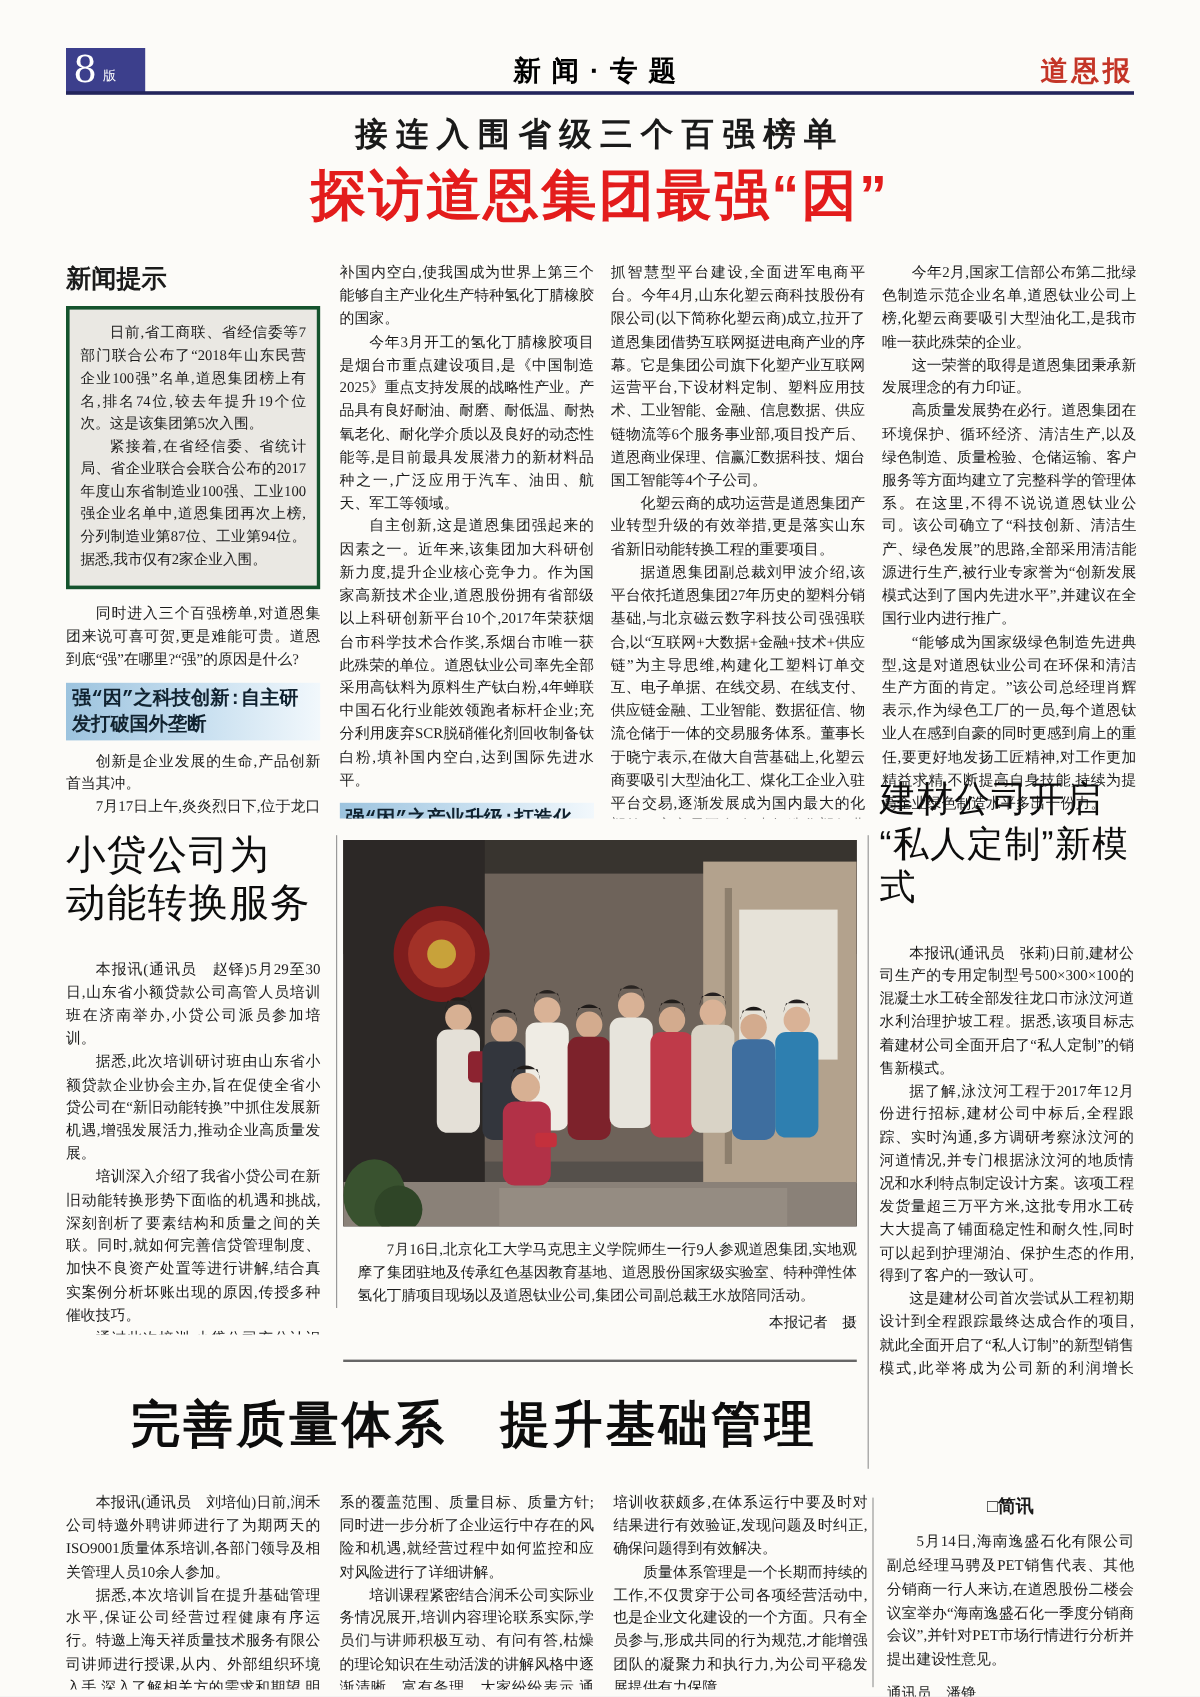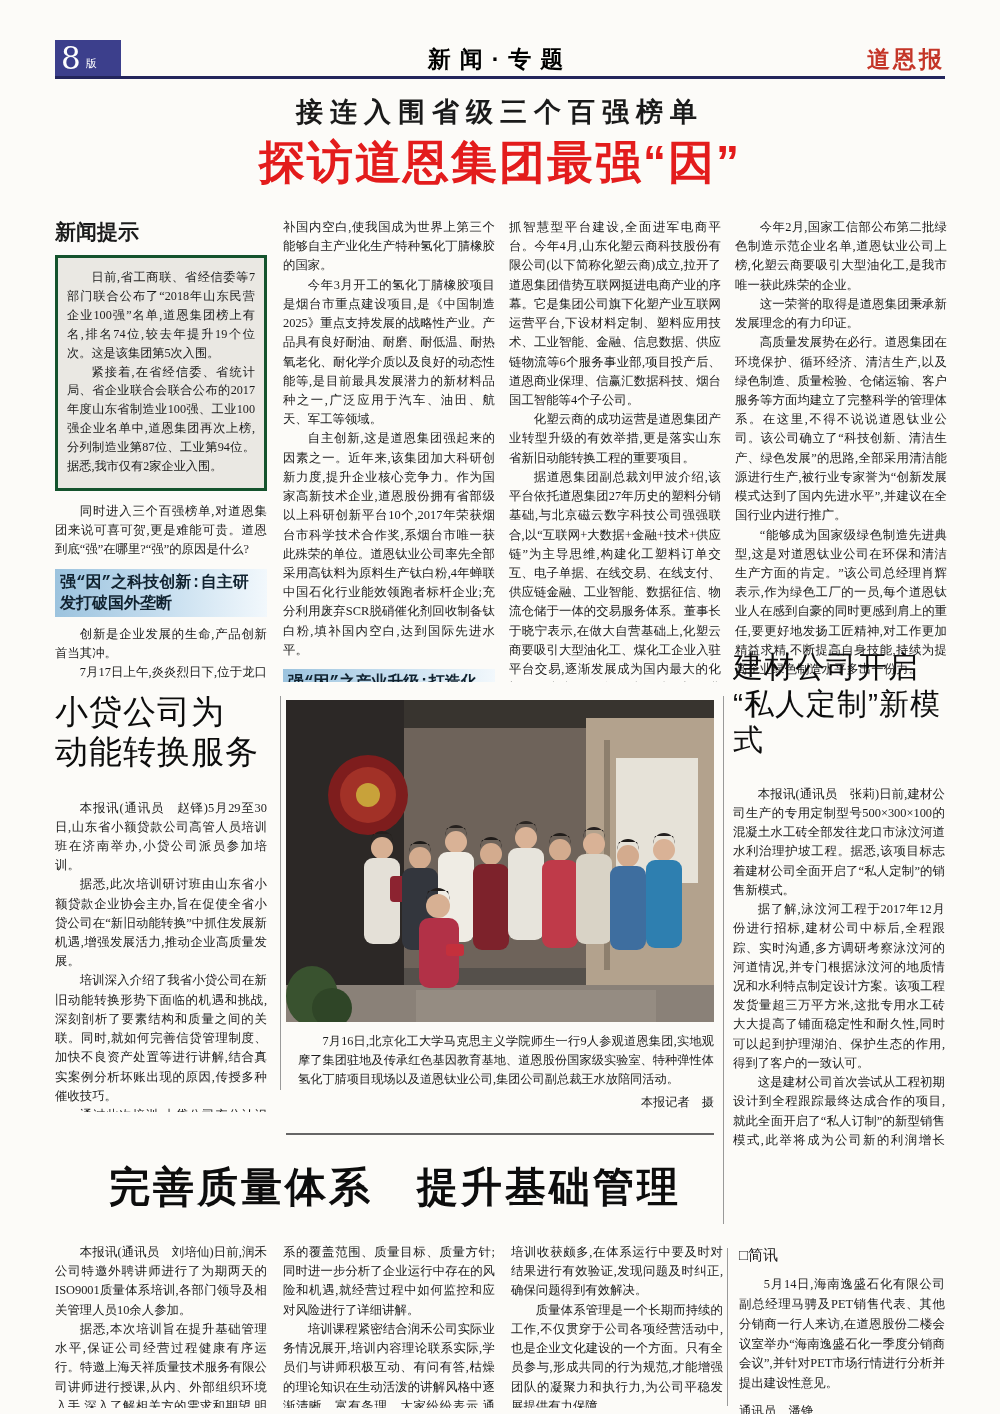--- a/index.html
+++ b/index.html
@@ -38,21 +38,21 @@
   .photo-frame{left:286px;top:700px;width:428px;height:322px;background:#3a3531;overflow:hidden;}
   .caption{left:298px;top:1032px;width:416px;}
   .caption p{margin:0;font-size:12.2px;line-height:1.55;text-align:justify;text-indent:2em;}
   .caption .credit{text-align:right;text-indent:0;margin-top:4px;}
   .mid-rule{left:286px;top:1133px;width:428px;height:2px;background:#666;}
   .vline{width:1px;background:#9a9a9a;}
   
   .bottom-headline{left:55px;top:1160px;width:680px;text-align:center;
                    font-family:"Liberation Sans","DejaVu Sans",sans-serif;font-weight:bold;
                    font-size:41px;letter-spacing:3px;color:#0d0d0d;}
-  .brief-label{font-family:"Liberation Sans","DejaVu Sans",sans-serif;font-weight:normal;font-size:15px;margin:0 0 10px;}
+  .brief-label{font-family:"Liberation Sans","DejaVu Sans",sans-serif;font-weight:bold;font-size:15px;margin:0 0 10px;text-align:center;}
   .brief p{margin:0;font-size:12.4px;line-height:1.6;text-align:justify;text-indent:2em;}
   .brief .signature{font-weight:normal;}
 </style>
 </head>
 <body>
 
 <div class="page">
 
   <div class="abs pagenum-box">
     <span class="pagenum">8</span>

